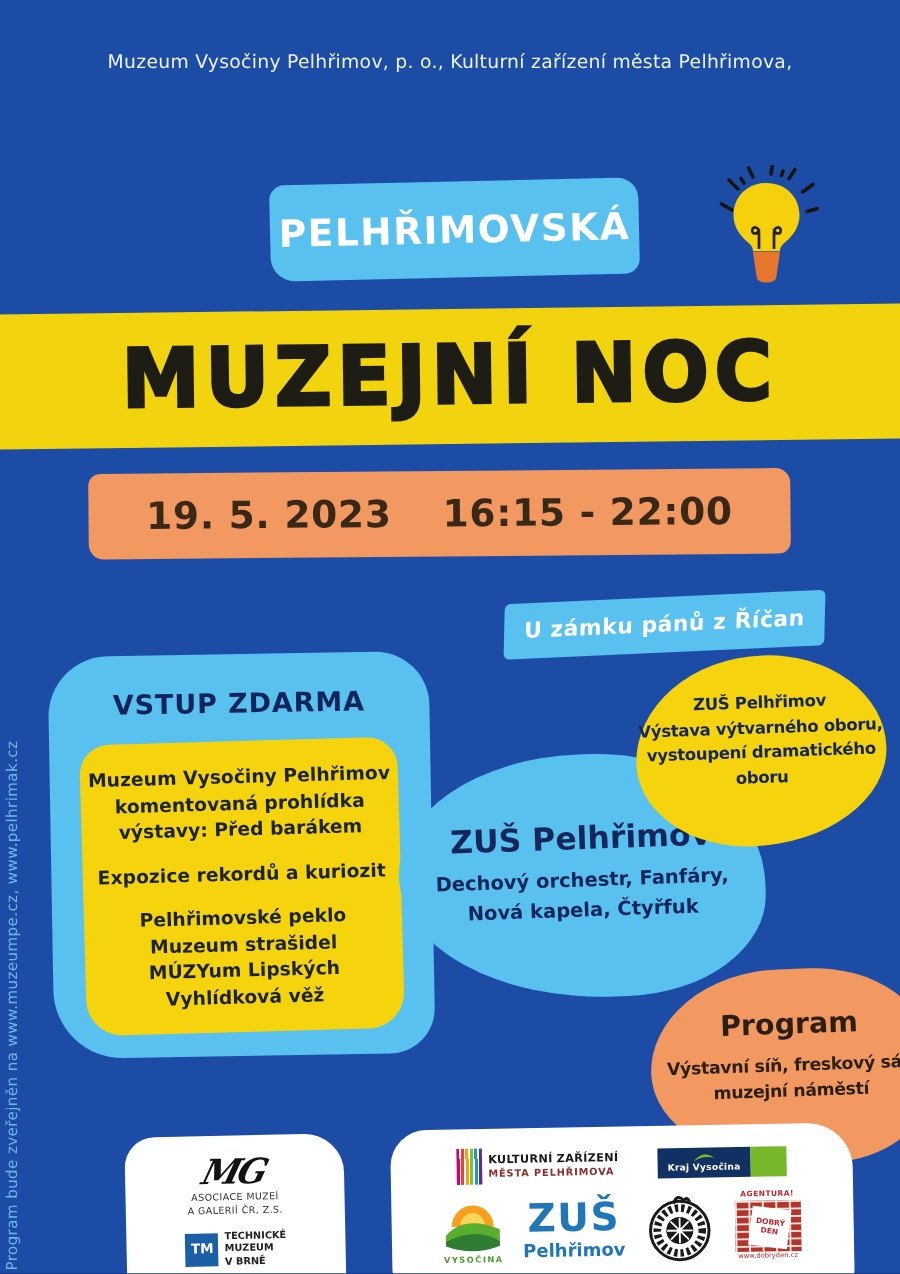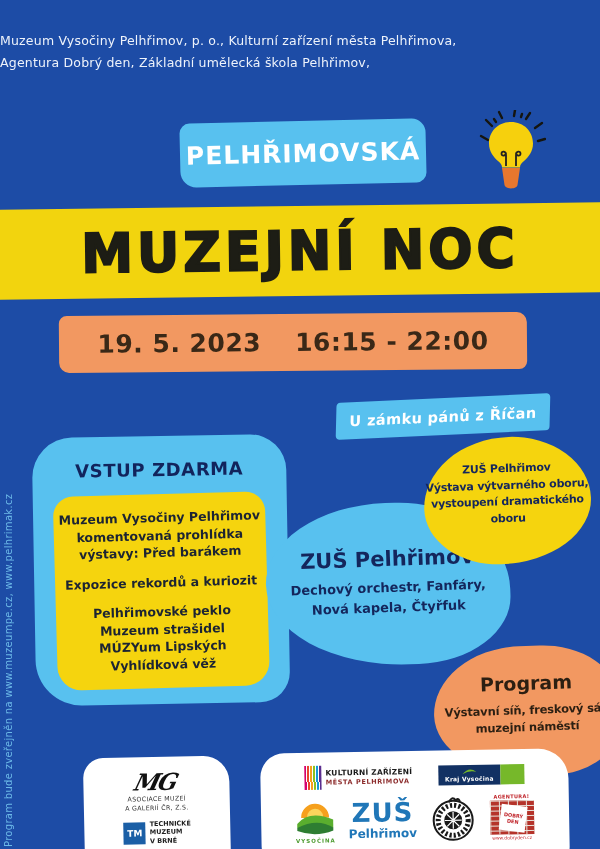--- a/index.html
+++ b/index.html
@@ -9,21 +9,21 @@
     font-family:"DejaVu Sans",sans-serif;
   }
   
   .side-note{
     position:absolute;left:3px;top:512px;height:335px;
     writing-mode:vertical-rl;transform:rotate(180deg);
     font-size:10px;color:#6cb9e8;letter-spacing:.3px;white-space:nowrap;
   }
   
   .credits{
-    position:absolute;top:30px;left:0;right:0;text-align:left;
+    position:absolute;top:30px;left:0;right:0;text-align:center;
     color:#eef3fb;font-size:12.5px;line-height:1.75;letter-spacing:.2px;
   }
   
   .subtitle-banner{
     position:absolute;left:180px;top:121px;width:246px;height:64px;
     background:#58c1ef;border-radius:10px 14px 10px 16px;
     transform:rotate(-1.3deg);
     display:flex;align-items:center;justify-content:center;
     color:#ffffff;font-size:25px;font-weight:bold;letter-spacing:1px;
   }
@@ -163,21 +163,20 @@
 </style>
 </head>
 <body>
 
 <div id="poster">
 
   <div class="side-note">Program bude zveřejněn na www.muzeumpe.cz, www.pelhrimak.cz</div>
 
   <div class="credits">
     <div>Muzeum Vysočiny Pelhřimov, p. o., Kulturní zařízení města Pelhřimova,</div>
-    <div>Agentura Dobrý den, Základní umělecká škola Pelhřimov,</div>
   </div>
 
   <div class="subtitle-banner">
     <span>PELHŘIMOVSKÁ</span>
   </div>
 
   <svg class="bulb" width="70" height="90" viewBox="0 0 70 90">
     <g stroke="#15150f" stroke-width="2.4" stroke-linecap="round">
       <path d="M12 30 L5 26"></path>
         <path d="M16 16 L10 10"></path>

